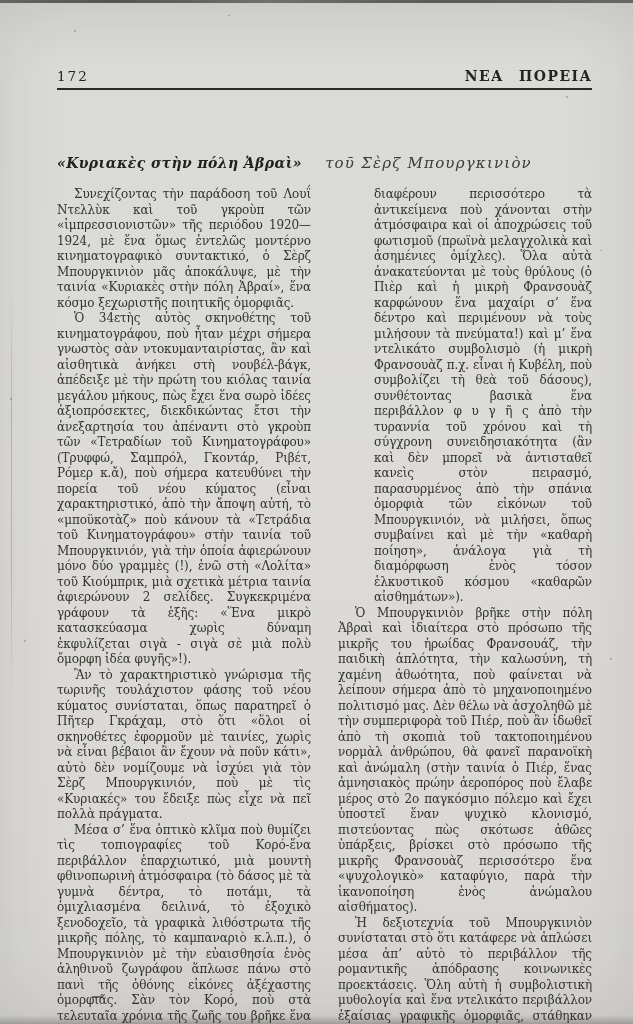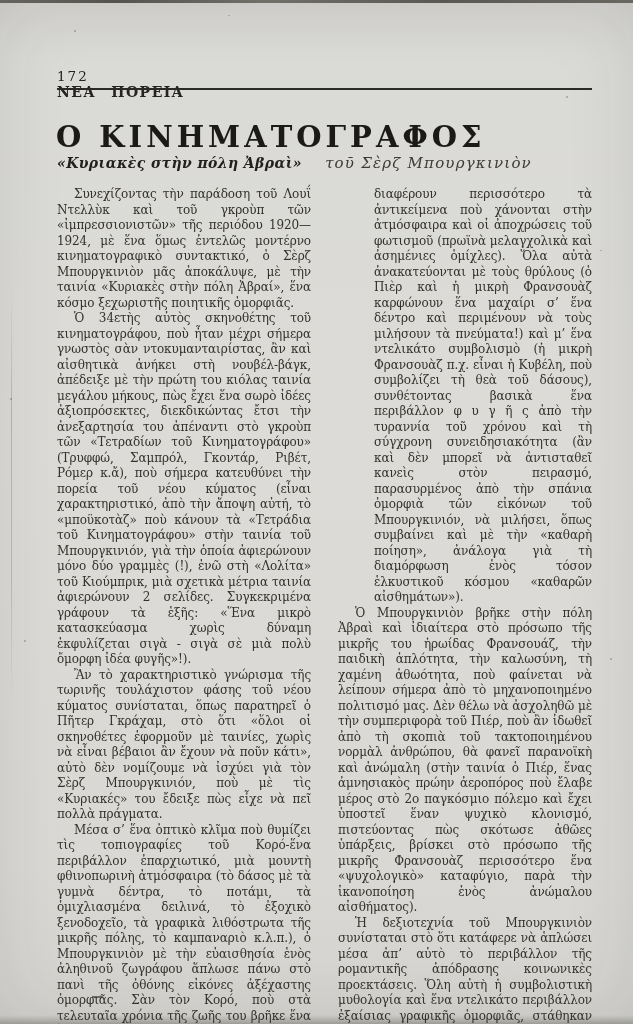--- a/index.html
+++ b/index.html
@@ -32,21 +32,20 @@
     background: linear-gradient(180deg, rgba(110,109,104,0), rgba(110,109,104,.35) 30%, rgba(110,109,104,.30) 70%, rgba(110,109,104,0));
   }
   .speckle { position: absolute; border-radius: 50%; background: #6a6962; opacity: .5; }
   .stray-dash { position: absolute; background: #4b4a44; opacity: .75; }
 
   
   .running-head {
     position: absolute; top: 68px; left: 57px; width: 535px;
     display: flex; justify-content: space-between; align-items: baseline;
     color: #252420;
-    flex-direction: column;
   }
   .page-number { font-size: 13.5px; letter-spacing: 2px; }
   .journal-name { font-size: 14px; font-weight: bold; letter-spacing: 1.5px; word-spacing: 9px; text-align: center; }
   .head-rule {
     position: absolute; top: 88px; left: 57px; width: 535px; height: 2px;
     background: #2b2a26;
   }
 
   
   .article-title {
@@ -94,21 +93,20 @@
   <div class="speckle" style="left:600px; top:250px; width:2px; height:1px;"></div>
   <div class="speckle" style="left:140px; top:1008px; width:2px; height:2px;"></div>
   <div class="stray-dash" style="left:92px; top:996px; width:11px; height:2px;"></div>
 
   <div class="running-head">
     <span class="page-number">172</span>
     <span class="journal-name">ΝΕΑ ΠΟΡΕΙΑ</span>
   </div>
   <div class="head-rule"></div>
 
-  <h1 class="article-title">Ο ΚΙΝΗΜΑΤΟΓΡΑΦΟΣ</h1>
 
   <div class="article-subtitle">
     <span class="subtitle-film">«Κυριακὲς στὴν πόλη Ἀβραὶ»</span>
     <span class="subtitle-author">τοῦ Σὲρζ Μπουργκινιὸν</span>
   </div>
 
   <div class="body-text">
     <div class="col">
       <p>Συνεχίζοντας τὴν παράδοση τοῦ Λουΐ Ντελλὺκ καὶ τοῦ γκροὺπ τῶν «ἰμπρεσσιονιστῶν» τῆς περιόδου 1920—1924, μὲ ἕνα ὅμως ἐντελῶς μοντέρνο κινηματογραφικὸ συντακτικό, ὁ Σὲρζ Μπουργκινιὸν μᾶς ἀποκάλυψε, μὲ τὴν ταινία «Κυριακὲς στὴν πόλη Ἀβραί», ἕνα κόσμο ξεχωριστῆς ποιητικῆς ὀμορφιᾶς.</p>
       <p>Ὁ 34ετὴς αὐτὸς σκηνοθέτης τοῦ κινηματογράφου, ποὺ ἦταν μέχρι σήμερα γνωστὸς σὰν ντοκυμανταιρίστας, ἂν καὶ αἰσθητικὰ ἀνήκει στὴ νουβέλ-βάγκ, ἀπέδειξε μὲ τὴν πρώτη του κιόλας ταινία μεγάλου μήκους, πὼς ἔχει ἕνα σωρὸ ἰδέες ἀξιοπρόσεκτες, διεκδικώντας ἔτσι τὴν ἀνεξαρτησία του ἀπέναντι στὸ γκροὺπ τῶν «Τετραδίων τοῦ Κινηματογράφου» (Τρυφφώ, Σαμπρόλ, Γκοντάρ, Ριβέτ, Ρόμερ κ.ἄ), ποὺ σήμερα κατευθύνει τὴν πορεία τοῦ νέου κύματος (εἶναι χαρακτηριστικό, ἀπὸ τὴν ἄποψη αὐτή, τὸ «μποϋκοτὰζ» ποὺ κάνουν τὰ «Τετράδια τοῦ Κινηματογράφου» στὴν ταινία τοῦ Μπουργκινιόν, γιὰ τὴν ὁποία ἀφιερώνουν μόνο δύο γραμμὲς (!), ἐνῶ στὴ «Λολίτα» τοῦ Κιούμπρικ, μιὰ σχετικὰ μέτρια ταινία ἀφιερώνουν 2 σελίδες. Συγκεκριμένα γράφουν τὰ ἑξῆς: «Ἕνα μικρὸ κατασκεύασμα χωρὶς δύναμη ἐκφυλίζεται σιγὰ - σιγὰ σὲ μιὰ πολὺ ὄμορφη ἰδέα φυγῆς»!).</p>

